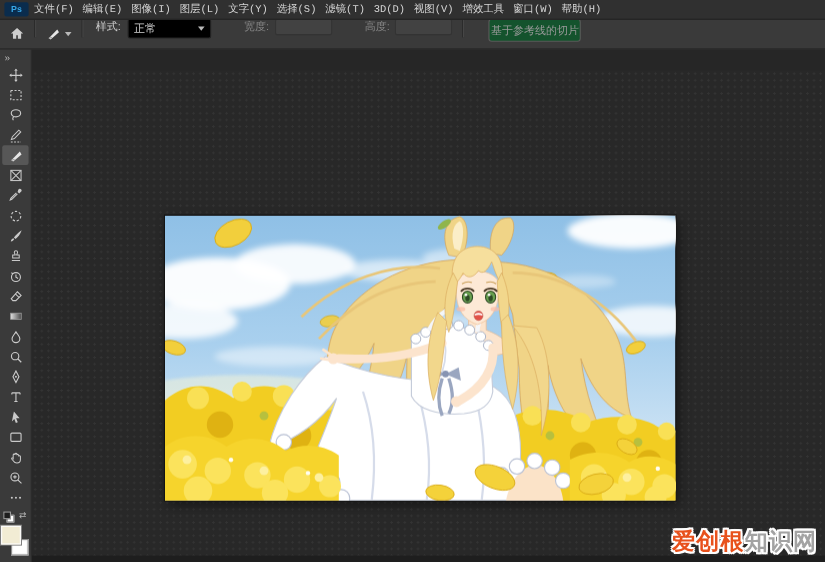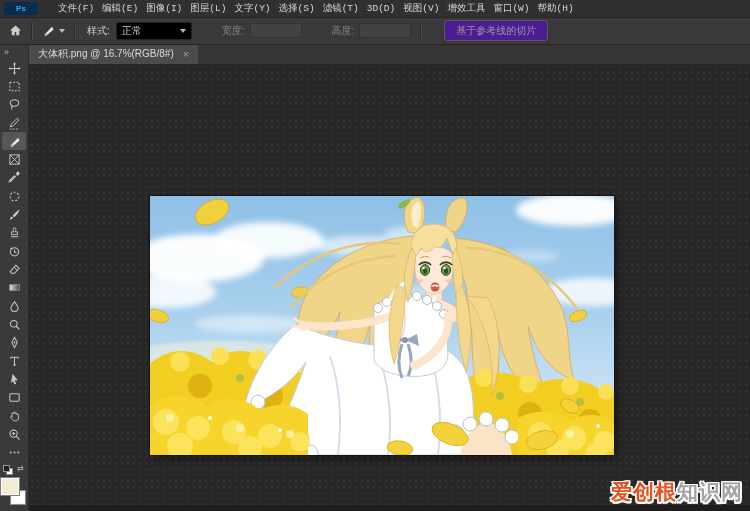--- a/index.html
+++ b/index.html
@@ -3,40 +3,40 @@
 <meta charset="utf-8">
 <style>
   html,body{margin:0;padding:0;background:#161616;}
   #app{position:relative;width:750px;height:511px;background:#262626;overflow:hidden;
        font-family:"Liberation Sans","DejaVu Sans",sans-serif;-webkit-font-smoothing:antialiased;}
 
   
   .menubar{position:absolute;left:0;top:0;right:0;height:17px;background:#303030;
            border-bottom:1px solid #242424;display:flex;align-items:center;padding-left:4px;
            font-size:9.5px;color:#d6d6d6;white-space:nowrap;z-index:30;}
-  .ps-logo{width:34px;height:13px;background:#0a2c4d;color:#37a8e8;font-size:8px;font-weight:bold;
-           display:flex;align-items:center;justify-content:center;border-radius:2px;margin-right:16px;}
+  .ps-logo{width:22px;height:13px;background:#0a2c4d;color:#37a8e8;font-size:8px;font-weight:bold;
+           display:flex;align-items:center;justify-content:center;border-radius:2px;margin-right:1px;}
   .menu-item{padding:0 4px;line-height:17px;}
 
   
   .optionsbar{position:absolute;left:0;top:17px;right:0;height:27px;background:#3a3a3a;
-              border-bottom:1px solid #242424;display:flex;align-items:center;
+              border-bottom:1px solid #242424;display:flex;
               font-size:10px;color:#cfcfcf;z-index:29;}
   .ob-home{margin-left:9px;display:flex;align-items:center;}
   .ob-div{width:1px;height:17px;background:#2b2b2b;border-right:1px solid #4a4a4a;margin:0 9px;}
   .ob-tool{display:flex;align-items:center;gap:4px;}
   .caret{width:0;height:0;border-left:3.5px solid transparent;border-right:3.5px solid transparent;
          border-top:4px solid #b9b9b9;}
   .ob-label{margin-left:2px;}
   .ob-label.dim{color:#868686;margin-left:30px;}
   .style-select{width:64px;height:16px;background:#000000;border:1px solid #242424;border-radius:2px;
                 display:flex;align-items:center;justify-content:space-between;padding:0 5px;margin-left:6px;color:#d2d2d2;}
   .ob-input{width:52px;height:15px;background:#424242;border:1px solid #333;border-radius:2px;margin-left:5px;
             color:#bbb;font-size:10px;padding:0 3px;box-sizing:border-box;}
-  .ob-button{margin-left:13px;height:19px;padding:0 11px;background:#4c1d95;border:1px solid #5a5a5a;
+  .ob-button{margin-left:13px;height:19px;padding:0 1px;background:#14532d;border:1px solid #5a5a5a;
              border-radius:3px;color:#9a9a9a;font-size:10px;display:flex;align-items:center;}
 
   
   .tools{position:absolute;left:0;top:44px;width:28px;bottom:0;background:#3a3a3a;
          border-right:1px solid #2b2b2b;display:flex;flex-direction:column;align-items:center;z-index:20;}
   .tools-header{height:15px;width:100%;color:#bdbdbd;font-size:9px;padding-left:4px;box-sizing:border-box;
                 display:flex;align-items:center;}
   .tool{width:24px;height:18.3px;display:flex;align-items:center;justify-content:center;border-radius:2px;flex:none;}
   .tool.selected{background:#575757;}
   .ticon{width:13px;height:13px;}
@@ -331,26 +331,20 @@
       <div class="mini-back"></div>
       <div class="mini-front"></div>
       <div class="mini-swap">⇄</div>
     </div>
     <div class="swatches">
       <div class="bg-swatch" style="background: rgb(255, 255, 255);"></div>
       <div class="fg-swatch" style="background: rgb(242, 236, 212);"></div>
     </div>
   </div>
 
-  <div class="tabbar">
-    <div class="tab">
-      <span>大体积.png @ 16.7%(RGB/8#)</span>
-      <span class="tab-close">×</span>
-    </div>
-  </div>
 
   <div class="canvas"></div>
   <div class="bottom-strip"></div>
 
   <div class="doc-image">
     <svg width="464" height="259" viewBox="0 0 464 259">
       <defs>
         <linearGradient id="sky" x1="0" y1="0" x2="0" y2="1">
           <stop offset="0" stop-color="#8fc0e6"></stop>
             <stop offset=".45" stop-color="#a9d0ee"></stop>

